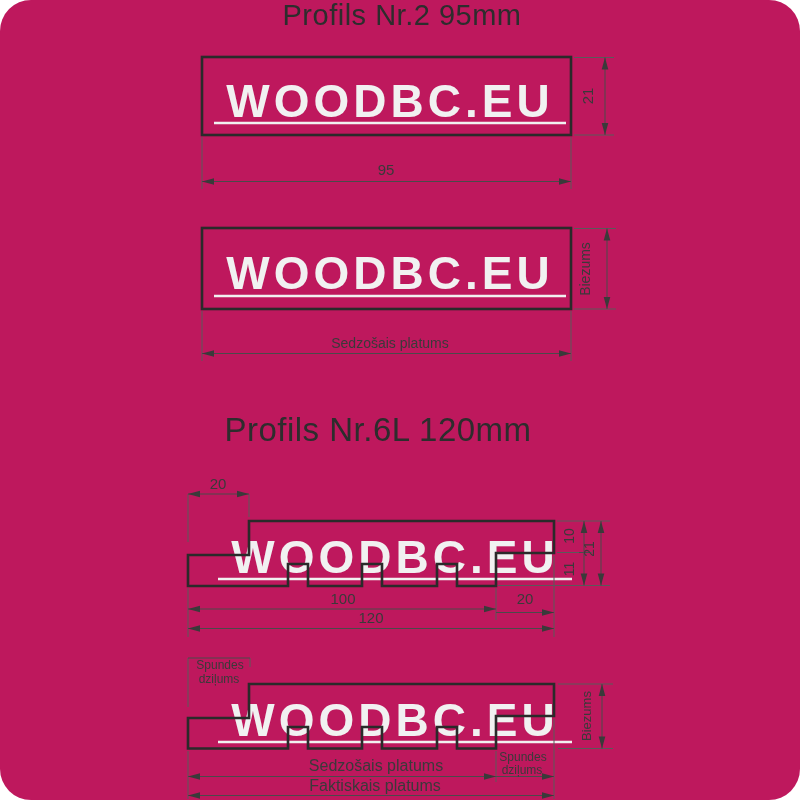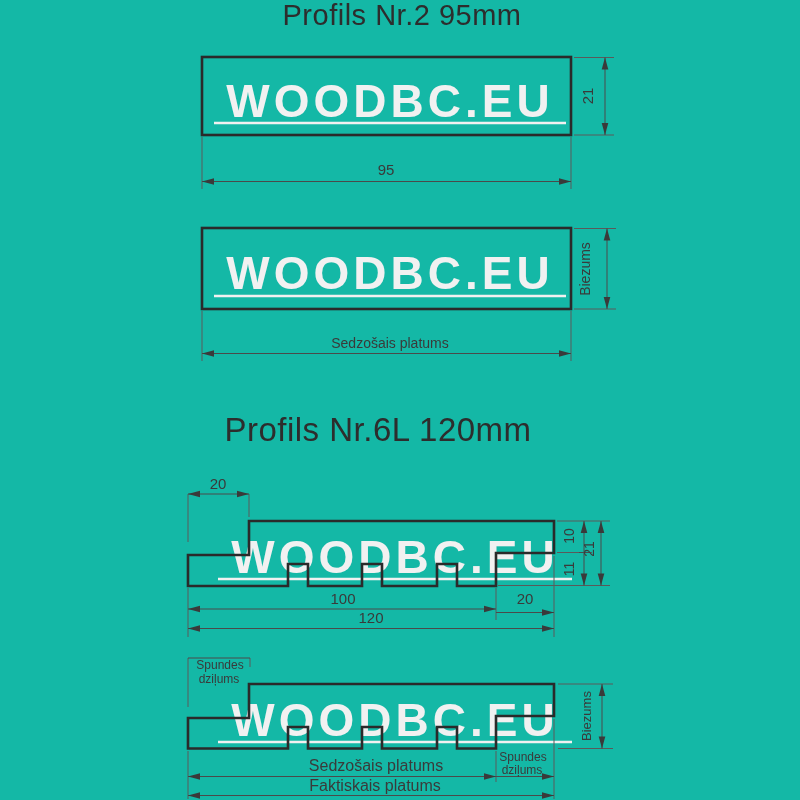--- a/index.html
+++ b/index.html
@@ -1,16 +1,16 @@
 <!DOCTYPE html>
 <html><head>
 <meta charset="utf-8">
 <style>
   html,body{margin:0;padding:0;background:#ffffff;}
-  .canvas{position:relative;width:800px;height:800px;background:#14b8a6;overflow:hidden;}
+  .canvas{position:relative;width:800px;height:800px;background:#be185d;overflow:hidden;border-radius:31px;}
   svg{display:block;}
   text{font-family:"Liberation Sans","DejaVu Sans",sans-serif;fill:#3a3a3a;}
   .title{font-size:29px;fill:#2d2d2d;letter-spacing:0.5px;}
   .title2{font-size:33px;fill:#2d2d2d;letter-spacing:0.5px;}
   .num{font-size:15px;}
   .lbl14{font-size:14px;}
   .lbl13{font-size:13px;}
   .lbl16{font-size:16px;}
   .lbl12{font-size:12px;}
   .wm{font-size:46px;fill:#f1f1f1;letter-spacing:4px;font-weight:bold;}

